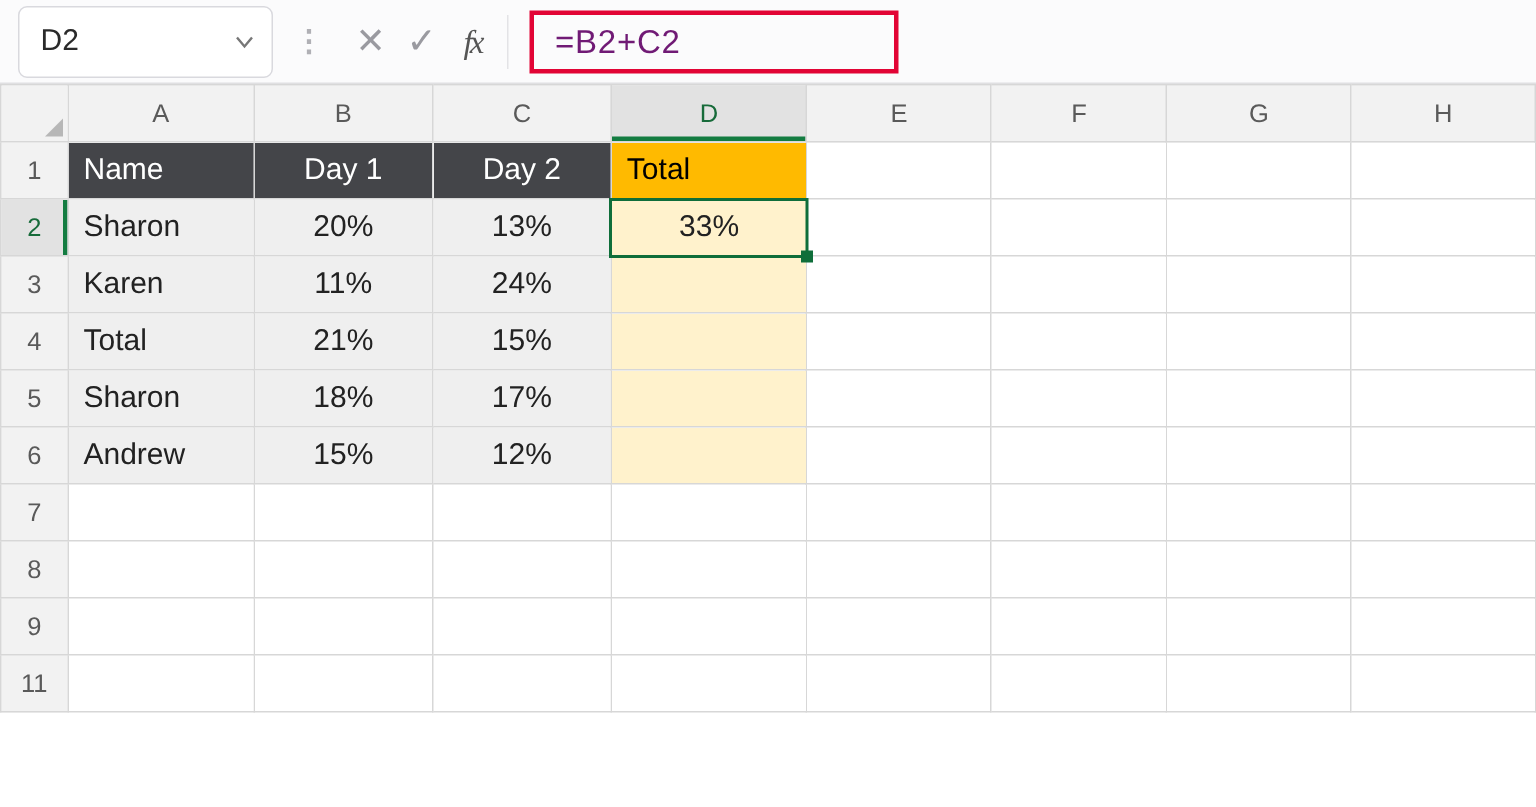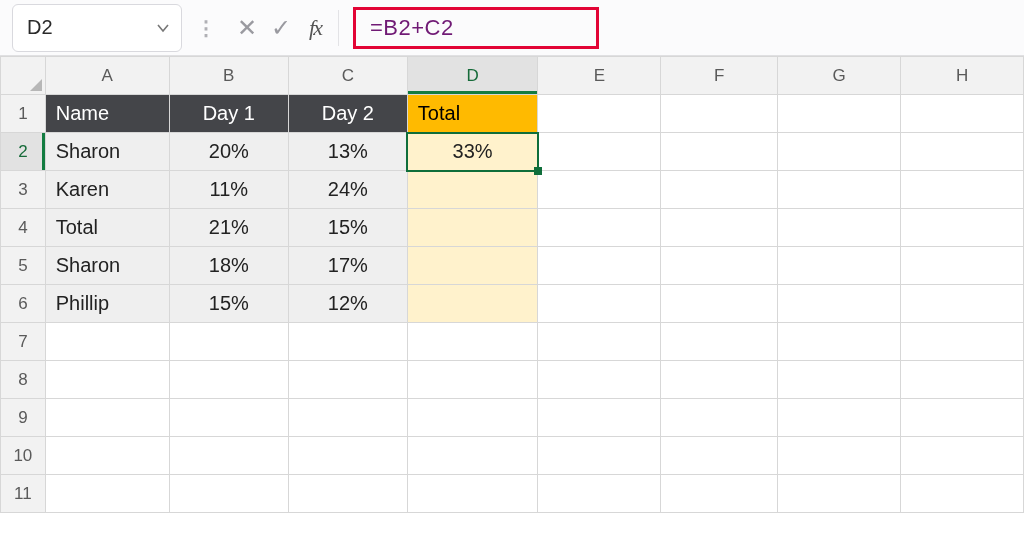--- a/index.html
+++ b/index.html
@@ -278,21 +278,21 @@
           <td class="cell lt r">18%</td>
           <td class="cell lt r">17%</td>
           <td class="cell r pale"></td>
           <td class="cell"></td>
           <td class="cell"></td>
           <td class="cell"></td>
           <td class="cell"></td>
         </tr>
         <tr>
           <th class="rowhead">6</th>
-          <td class="cell lt">Phillip</td>
+          <td class="cell lt">Andrew</td>
           <td class="cell lt r">15%</td>
           <td class="cell lt r">12%</td>
           <td class="cell r pale"></td>
           <td class="cell"></td>
           <td class="cell"></td>
           <td class="cell"></td>
           <td class="cell"></td>
         </tr>
         <tr>
           <th class="rowhead">7</th>
@@ -321,31 +321,20 @@
           <td class="cell"></td>
           <td class="cell"></td>
           <td class="cell"></td>
           <td class="cell"></td>
           <td class="cell"></td>
           <td class="cell"></td>
           <td class="cell"></td>
           <td class="cell"></td>
         </tr>
         <tr>
-          <th class="rowhead">10</th>
-          <td class="cell"></td>
-          <td class="cell"></td>
-          <td class="cell"></td>
-          <td class="cell"></td>
-          <td class="cell"></td>
-          <td class="cell"></td>
-          <td class="cell"></td>
-          <td class="cell"></td>
-        </tr>
-        <tr>
           <th class="rowhead">11</th>
           <td class="cell"></td>
           <td class="cell"></td>
           <td class="cell"></td>
           <td class="cell"></td>
           <td class="cell"></td>
           <td class="cell"></td>
           <td class="cell"></td>
           <td class="cell"></td>
         </tr>

